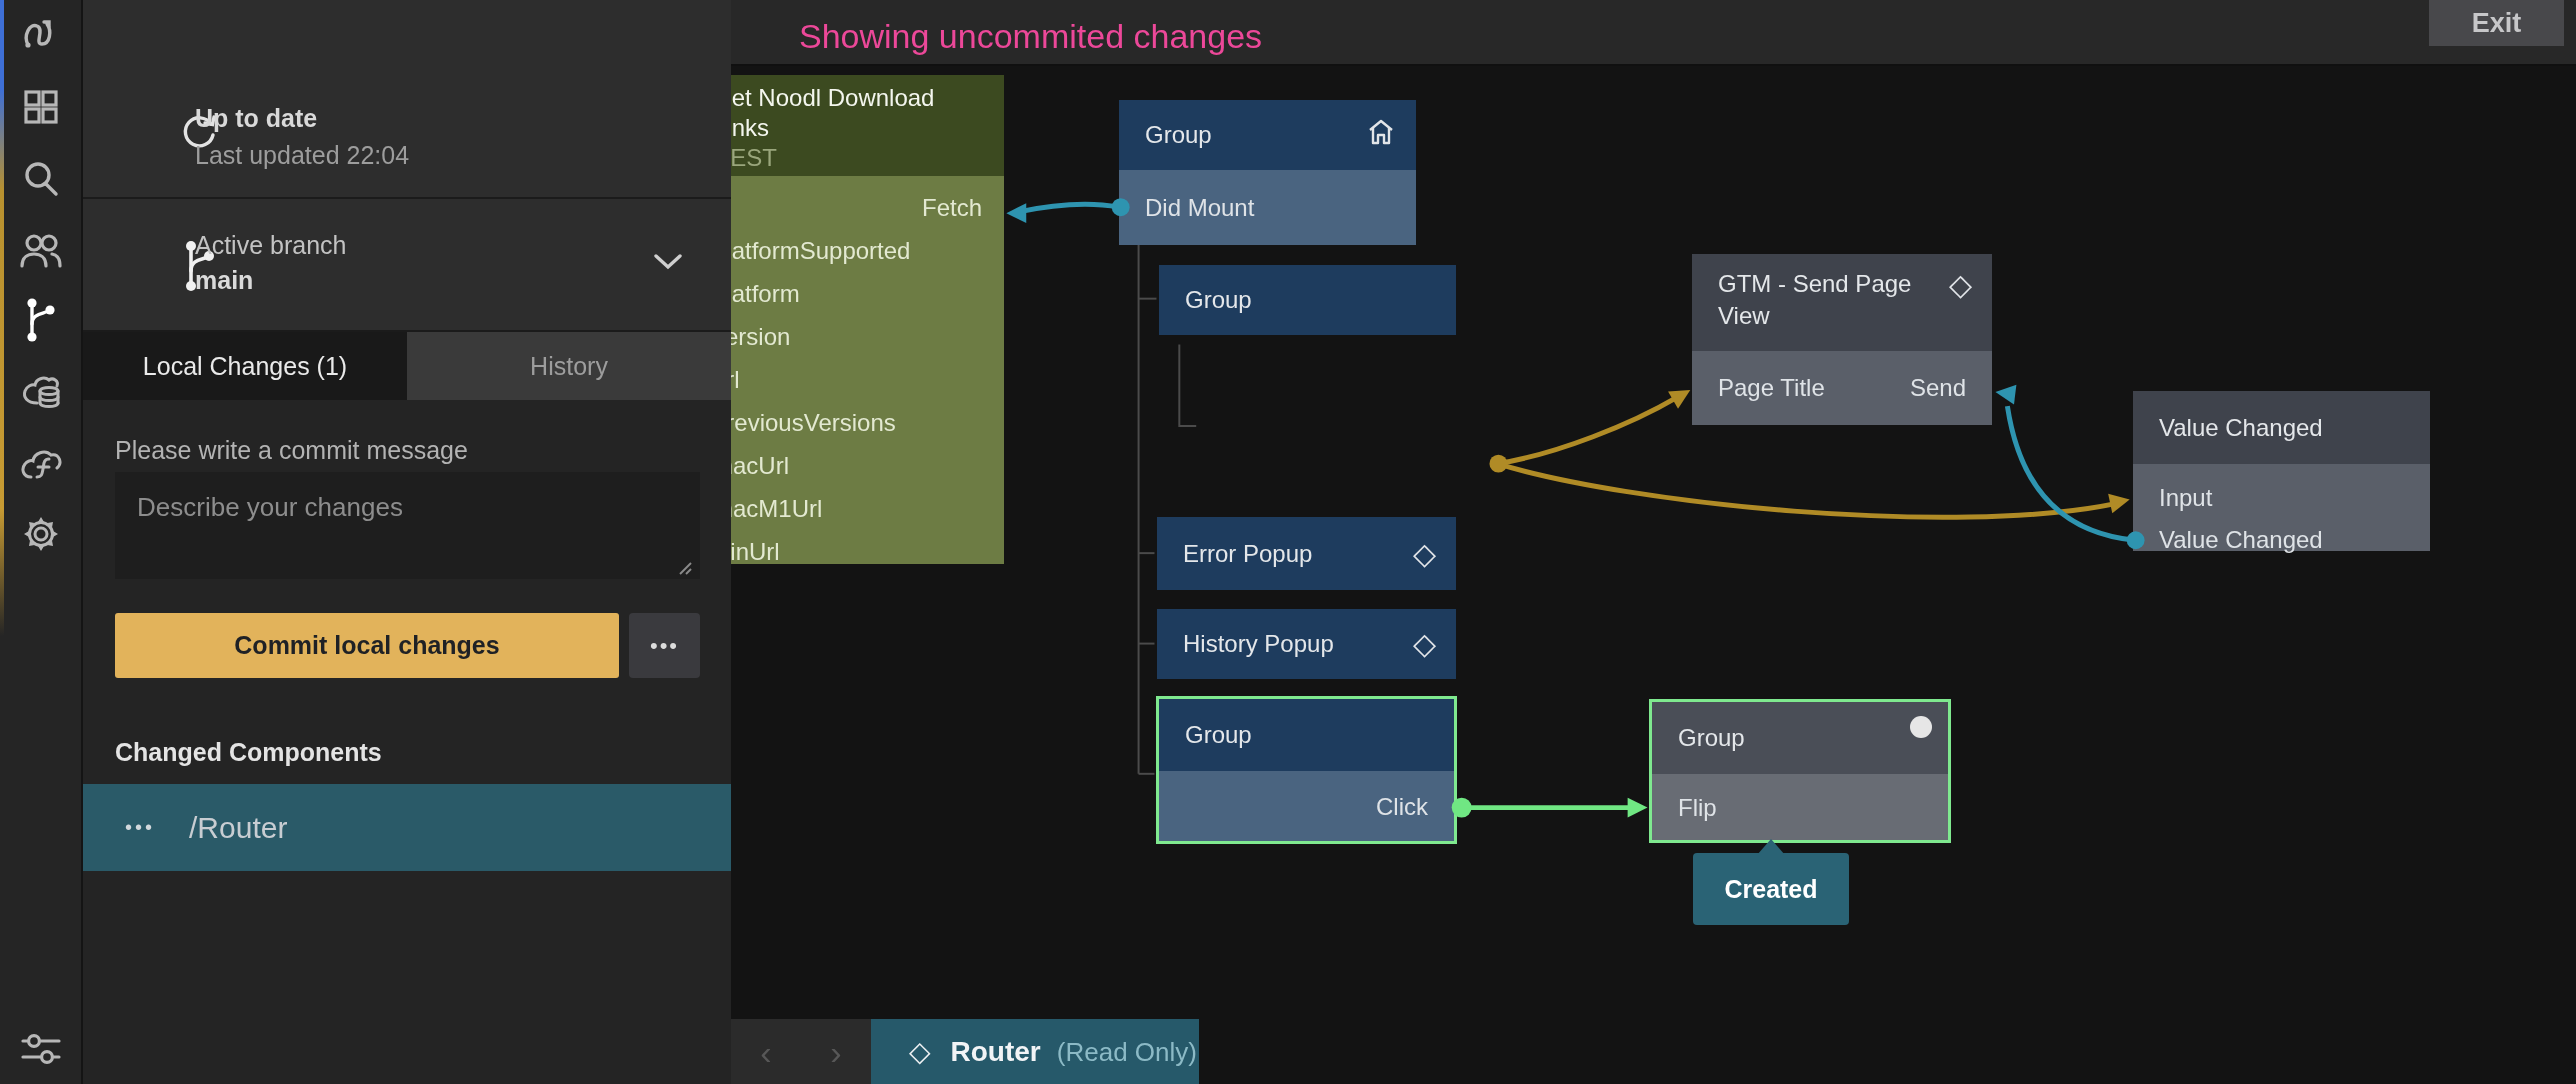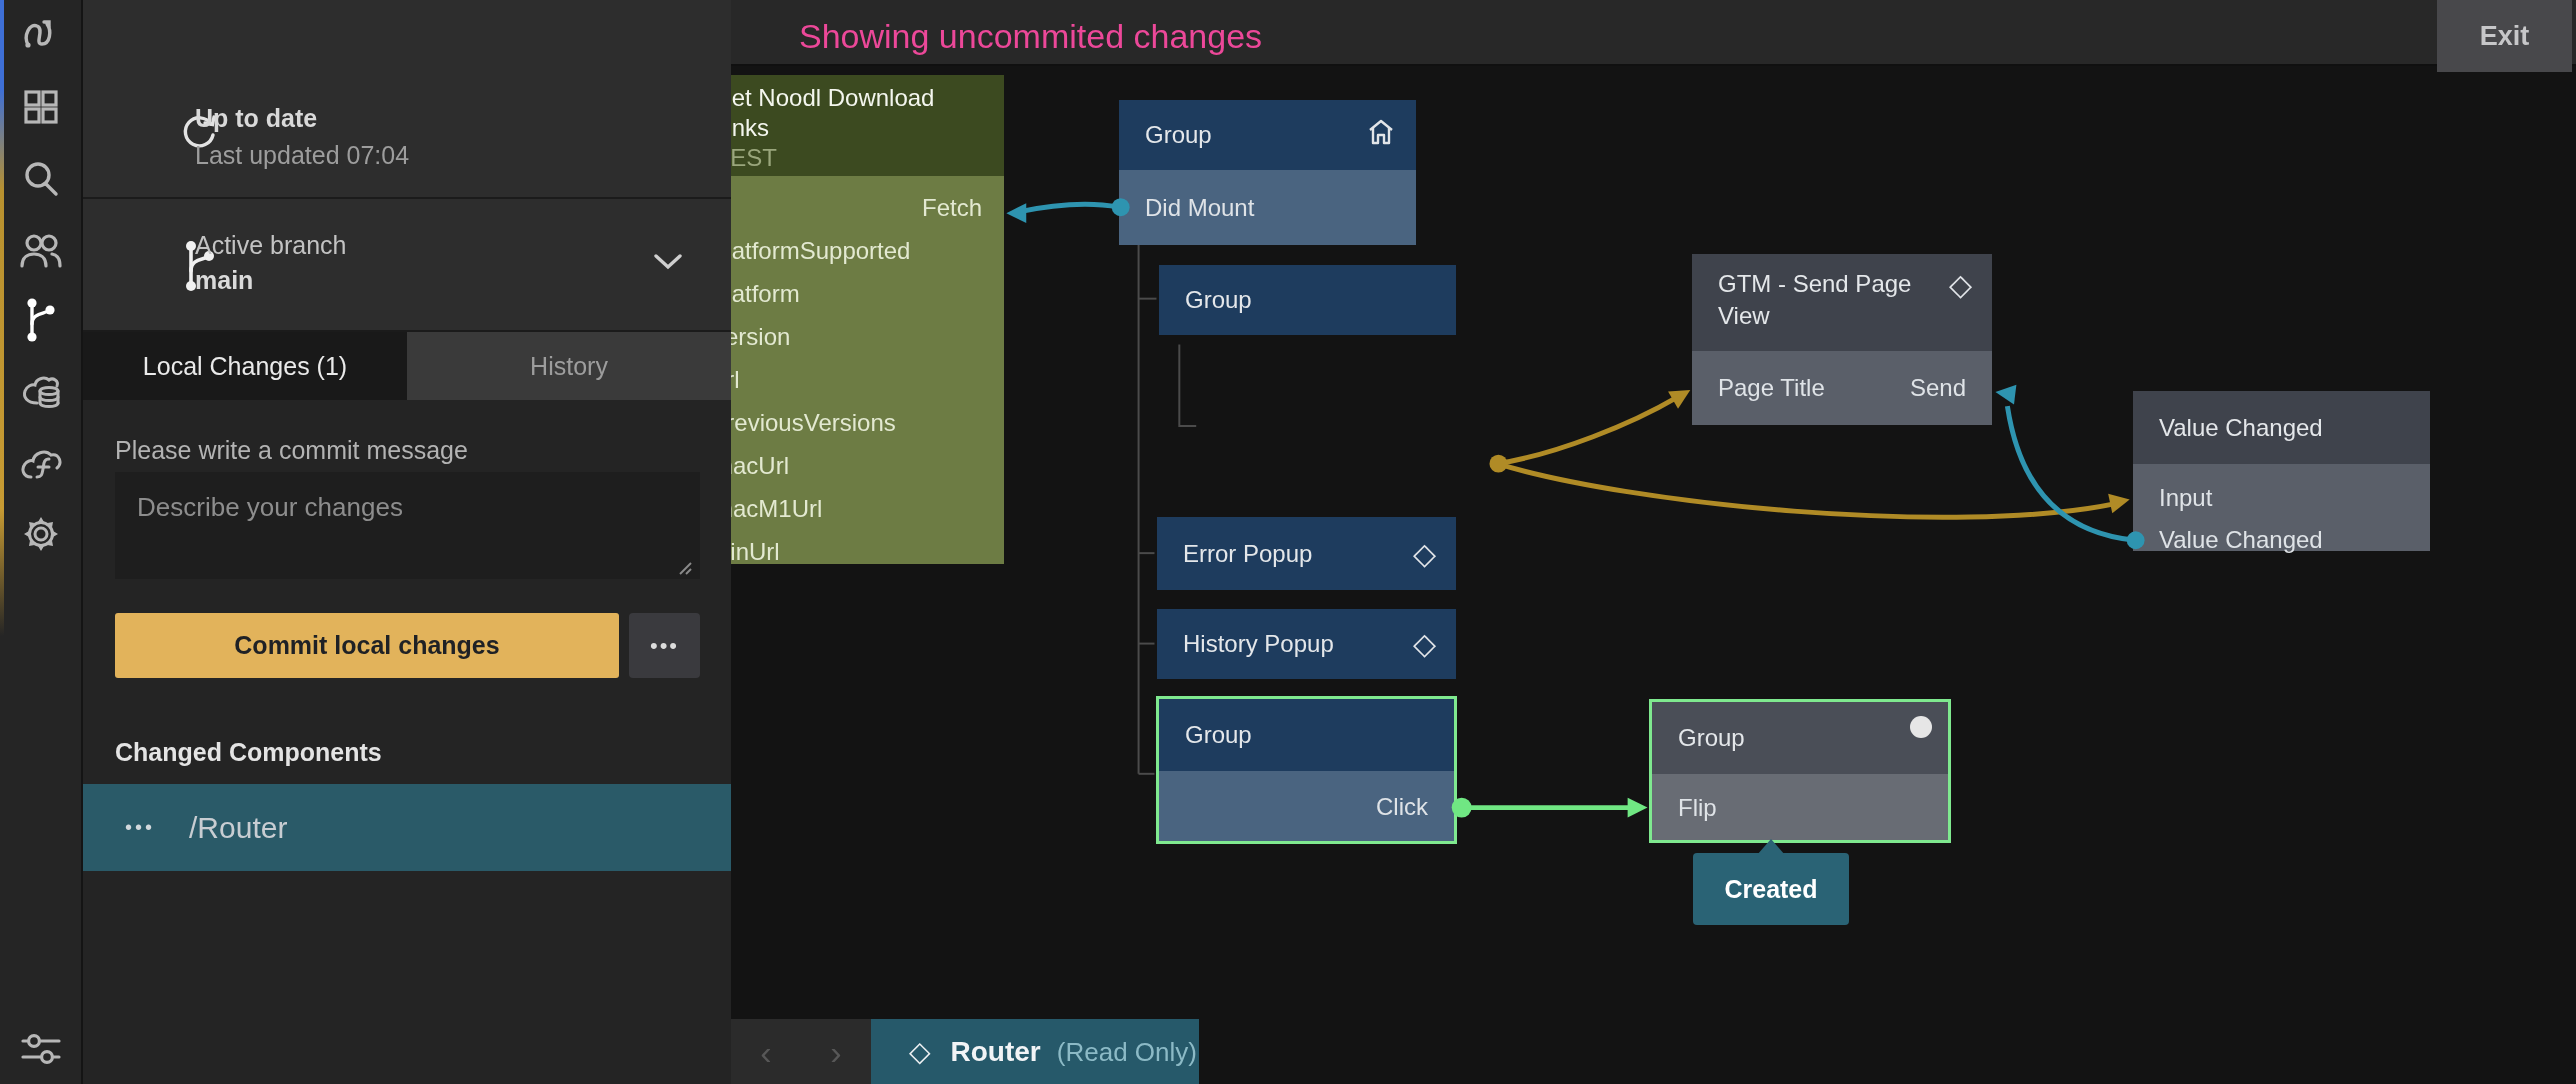--- a/index.html
+++ b/index.html
@@ -44,21 +44,21 @@
   .commit-btn { position:absolute; left:32px; top:213px; width:504px; height:65px; background:#e2b35b; border:none; border-radius:3px; font-size:25px; font-weight:bold; color:#1f2125; cursor:pointer; font-family:"Liberation Sans","DejaVu Sans",sans-serif; }
   .more-btn { position:absolute; left:546px; top:213px; width:71px; height:65px; background:#3a3a3e; border:none; border-radius:4px; color:#dcdcdc; font-size:22px; letter-spacing:2px; cursor:pointer; }
   .changed-heading { position:absolute; left:32px; top:338px; font-size:25px; font-weight:bold; color:#e4e4e4; }
   .changed-row { position:absolute; left:0; top:384px; width:648px; height:87px; background:#2a5a68; display:flex; align-items:center; cursor:pointer; }
   .changed-row .dots { margin-left:42px; font-size:20px; letter-spacing:3px; color:#d2d8dc; }
   .changed-row .name { margin-left:34px; font-size:30px; color:#c8cdd2; }
 
   
   .topbar { position:absolute; left:731px; top:0; width:1845px; height:66px; background:#282828; border-bottom:2px solid #101010; z-index:10; }
   .topbar-status { position:absolute; left:68px; top:17px; font-size:34px; color:#ec4899; }
-  .exit-btn { position:absolute; right:4px; top:0; width:135px; height:72px; background:#48484b; border:none; font-size:27px; font-weight:bold; color:#c7c7c9; cursor:pointer; font-family:"Liberation Sans","DejaVu Sans",sans-serif; }
+  .exit-btn { position:absolute; right:12px; top:0; width:135px; height:46px; background:#48484b; border:none; font-size:27px; font-weight:bold; color:#c7c7c9; cursor:pointer; font-family:"Liberation Sans","DejaVu Sans",sans-serif; }
 
   
   .canvas { position:absolute; left:731px; top:66px; width:1845px; height:1019px; background:#131313; overflow:hidden; }
   .node { position:absolute; font-size:24px; cursor:pointer; z-index:2; }
   .n-head { position:relative; width:100%; display:flex; align-items:center; padding:0 26px; color:#e4e7ea; }
   .n-body { position:relative; width:100%; color:#dfe3e7; }
   .port { position:absolute; left:26px; right:26px; font-size:24px; }
   .port.r { text-align:right; }
   .head-icon { position:absolute; right:20px; }
   .diamond { font-size:30px; color:#e2e5e9; line-height:1; }
@@ -184,21 +184,21 @@
 
     <div class="sync-section">
       <span class="sync-icon">
         <svg width="42" height="42" viewBox="0 0 42 42" fill="none" stroke="#e3e3e3" stroke-width="3.4" stroke-linecap="round">
           <path d="M33 14 A14 14 0 1 0 35 25"></path>
           <path d="M27 13 L34.5 14.5 L36 7" fill="none"></path>
         </svg>
       </span>
       <span class="sync-text">
         <span class="l1">Up to date</span>
-        <span class="l2">Last updated 07:04</span>
+        <span class="l2">Last updated 22:04</span>
       </span>
     </div>
 
     <div class="branch-section">
       <span class="branch-icon">
         <svg width="40" height="56" viewBox="0 0 40 56" fill="none" stroke="#f0f0f0" stroke-width="3.6" stroke-linecap="round">
           <line x1="11" y1="12" x2="11" y2="46"></line>
           <path d="M11 34 C11 24 19 23 25 21"></path>
           <circle cx="11" cy="9" r="5" fill="#f0f0f0" stroke="none"></circle>
           <circle cx="11" cy="49" r="5" fill="#f0f0f0" stroke="none"></circle>

